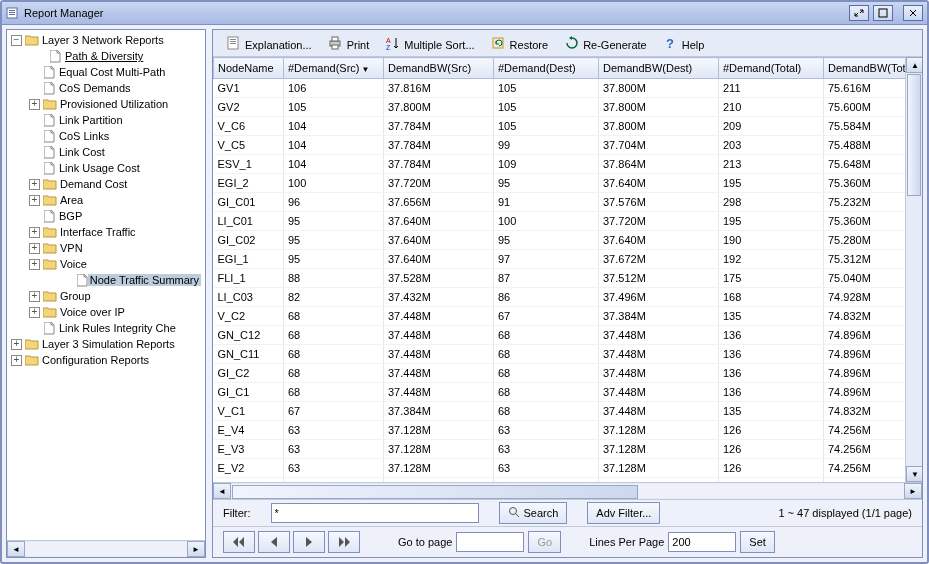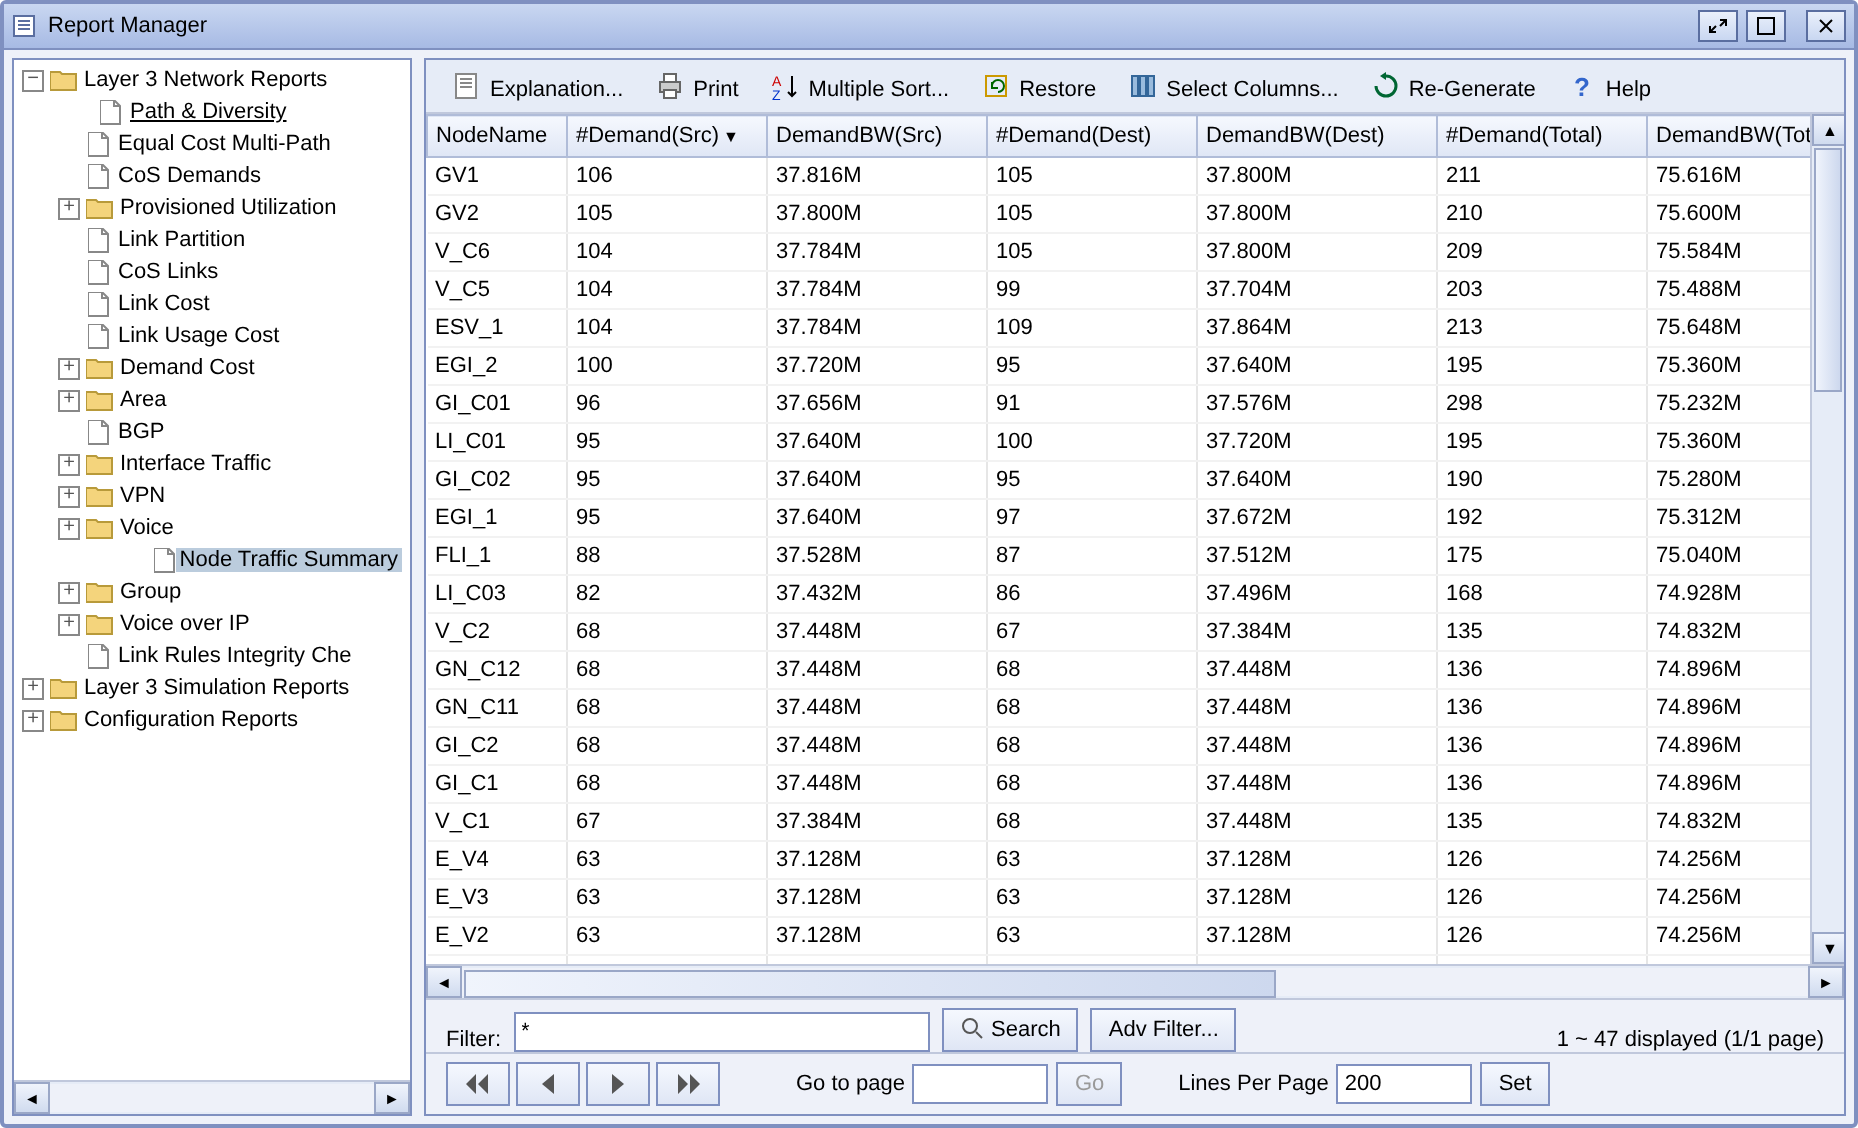--- a/index.html
+++ b/index.html
@@ -26,21 +26,21 @@
   .toolbar { height:26px; display:flex; align-items:center; gap:2px; padding:0 6px; border-bottom:1px solid #c0c8dc; background:#e6ecf7; }
   .tbtn { display:flex; align-items:flex-end; gap:4px; padding:2px 6px; border:1px solid transparent; cursor:pointer; }
   .tbtn .ico { width:15px; height:15px; display:flex; align-items:center; justify-content:center; }
   .table-wrap { flex:1; background:#fff; overflow:hidden; position:relative; display:flex; }
   table { border-collapse:collapse; width:100%; table-layout:fixed; }
   thead th { background:linear-gradient(to bottom,#f5f8fe,#dfe6f5); border:1px solid #b0bcd8; padding:2px 4px; font-weight:normal; text-align:left; white-space:nowrap; overflow:hidden; height:16px; position:sticky; top:0; }
   tbody td { border-right:1px solid #e6e6e6; border-bottom:1px solid #f2f2f2; padding:1px 4px; white-space:nowrap; overflow:hidden; height:16px; }
   .table-scroll { flex:1; overflow:auto; }
   .v-scroll { width:16px; background:#e6ecf7; border-left:1px solid #c0c8dc; display:flex; flex-direction:column; }
   .v-thumb { background:linear-gradient(to right,#f0f4fc,#cdd8ee); border:1px solid #9aa7c7; margin:1px; }
-  .filter-row { height:26px; display:flex; align-items:flex-end; gap:6px; padding:0 10px; border-top:1px solid #c0c8dc; }
+  .filter-row { height:26px; display:flex; align-items:center; gap:20px; padding:0 10px; border-top:1px solid #c0c8dc; }
   .pager-row { height:30px; display:flex; align-items:center; gap:4px; padding:0 10px; border-top:1px solid #c0c8dc; }
   input[type=text].flat { border:1px solid #7f90c0; background:#fff; height:18px; padding:0 3px; font-family:inherit; font-size:11px; }
   .btn { height:20px; border:1px solid #7f90c0; background:linear-gradient(to bottom,#f5f8fe,#dfe6f5); padding:0 8px; display:flex; align-items:center; gap:4px; cursor:pointer; }
   .btn.disabled { color:#999; cursor:default; }
   .nav-btns { display:flex; gap:3px; }
   .nav-btn { width:30px; height:20px; border:1px solid #7f90c0; background:linear-gradient(to bottom,#f5f8fe,#dfe6f5); display:flex; align-items:center; justify-content:center; cursor:pointer; }
   col.c0{width:70px}col.c1{width:100px}col.c2{width:110px}col.c3{width:105px}col.c4{width:120px}col.c5{width:105px}col.c6{width:115px}
   .sort-ind { font-size:8px; margin-left:2px; }
 </style>
 </head>
@@ -323,30 +323,20 @@
         </div>
         <div class="tbtn">
           <span class="ico">
               <svg width="14" height="14">
                 <rect x="2" y="2" width="10" height="10" fill="none" stroke="#c90"></rect>
                 <path d="M5 7 A3 3 0 1 1 8 10" stroke="#060" fill="none"></path>
                 <path d="M5 5 L5 8 L8 8" stroke="#060" fill="none"></path>
               </svg>
             </span>
           <span>Restore</span>
-        </div>
-        <div class="tbtn">
-          <span class="ico">
-              <svg width="14" height="14">
-                <rect x="1" y="2" width="3" height="10" fill="#9bd" stroke="#369"></rect>
-                <rect x="5" y="2" width="3" height="10" fill="#9bd" stroke="#369"></rect>
-                <rect x="9" y="2" width="3" height="10" fill="#9bd" stroke="#369"></rect>
-              </svg>
-            </span>
-          <span>Select Columns...</span>
         </div>
         <div class="tbtn">
           <span class="ico">
               <svg width="14" height="14">
                 <path d="M7 2 A5 5 0 1 1 2 7" stroke="#063" fill="none" stroke-width="1.5"></path>
                 <path d="M7 0 L7 4 L4 2 Z" fill="#063"></path>
               </svg>
             </span>
           <span>Re-Generate</span>
         </div>

